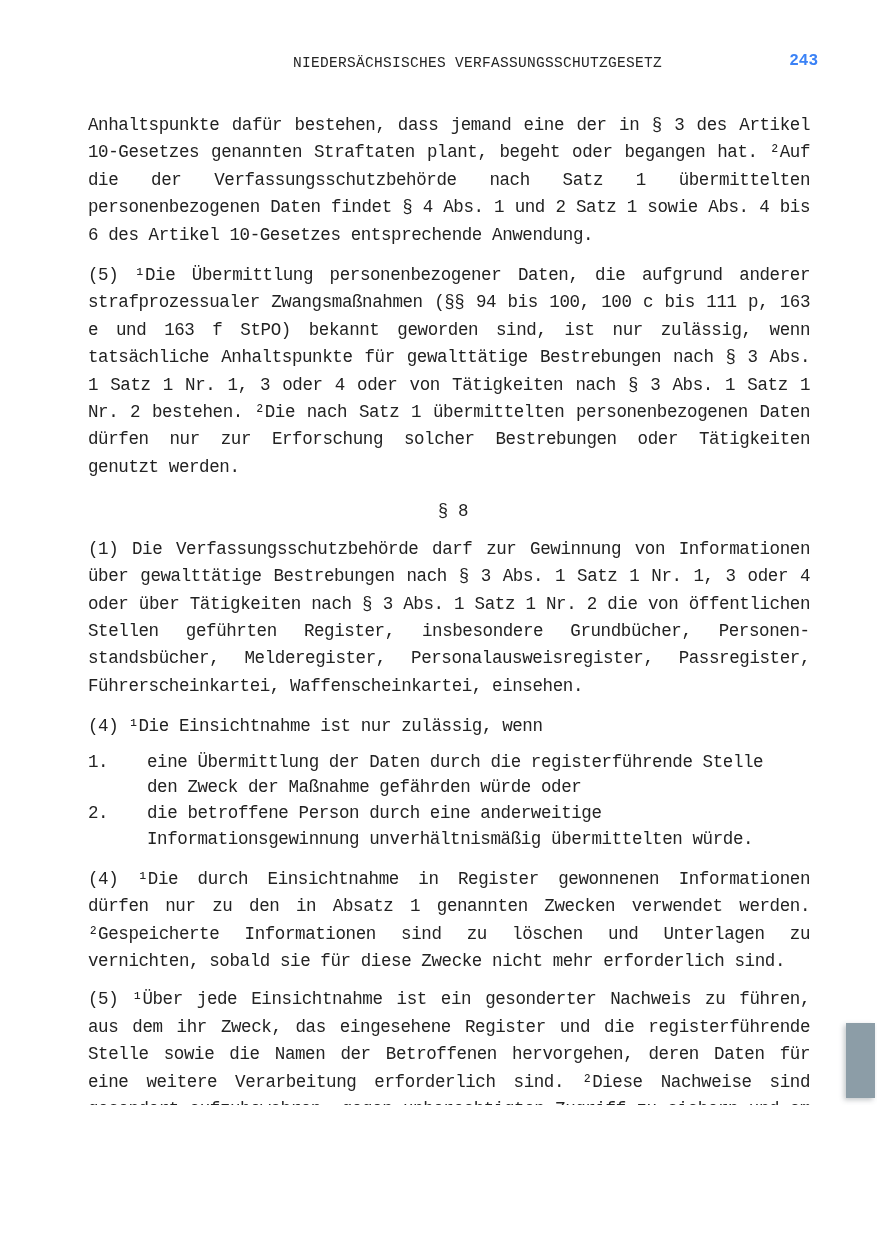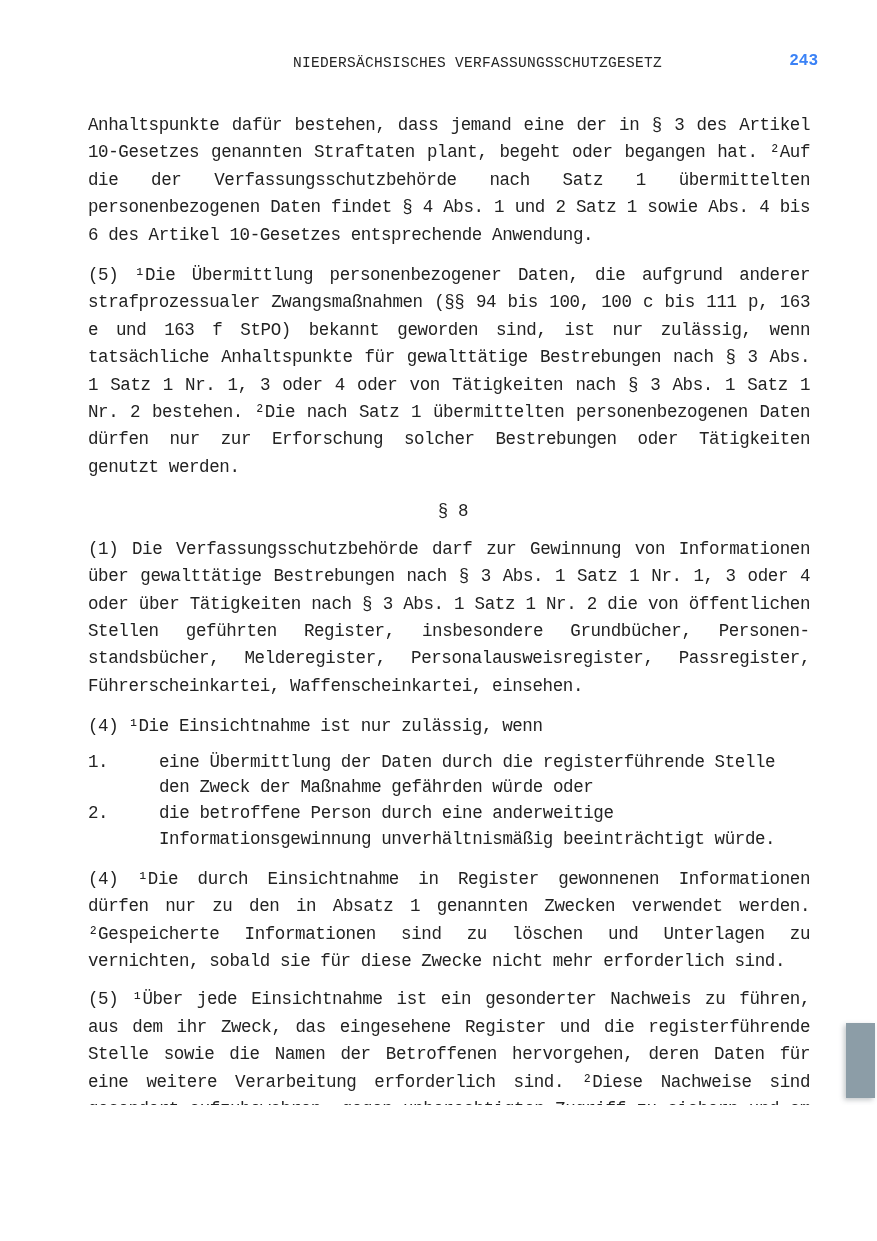--- a/index.html
+++ b/index.html
@@ -57,21 +57,21 @@
     margin: 17px 0 10px 0;
     line-height: 27.5px;
   }
   .numlist { margin: 0 0 13px 0; }
   .li {
     display: flex;
     line-height: 25.8px;
     margin: 0;
   }
   .li-marker { flex: 0 0 59px; }
-  .li-text   { flex: 1 1 auto; text-align: left; padding-right: 22px; margin-left: 12px; }
+  .li-text   { flex: 1 1 auto; text-align: left; padding-right: 22px; }
   
   .thumb-tab {
     position: absolute;
     left: 846px;
     top: 1023px;
     width: 29px;
     height: 75px;
     background: #8c9da7;
     box-shadow: -2px 2px 5px rgba(60, 70, 80, 0.30);
   }
@@ -99,21 +99,21 @@
 
     <p class="intro">(4) ¹Die Einsichtnahme ist nur zulässig, wenn</p>
 
     <div class="numlist">
       <div class="li">
         <span class="li-marker">1.</span>
         <span class="li-text">eine Übermittlung der Daten durch die registerführende Stelle den Zweck der Maß­nahme gefährden würde oder</span>
       </div>
       <div class="li">
         <span class="li-marker">2.</span>
-        <span class="li-text">die betroffene Person durch eine anderweitige Informationsgewinnung unverhältnis­mäßig beeinträchtigt würde.</span>
+        <span class="li-text">die betroffene Person durch eine anderweitige Informationsgewinnung unverhältnis­mäßig übermittelten würde.</span>
       </div>
     </div>
 
 
 
     <p class="p-abs4">(4) ¹Die durch Einsichtnahme in Register gewonnenen Informationen dürfen nur zu den in Absatz 1 genannten Zwecken verwendet werden. ²Gespeicherte Informationen sind zu löschen und Unterlagen zu vernichten, sobald sie für diese Zwecke nicht mehr erforderlich sind.</p>
 
     <p>(5) ¹Über jede Einsichtnahme ist ein gesonderter Nachweis zu führen, aus dem ihr Zweck, das eingesehene Register und die registerführende Stelle sowie die Namen der Betroffenen hervorgehen, deren Daten für eine weitere Verarbeitung erforderlich sind. ²Diese Nachweise sind gesondert aufzubewahren, gegen unberechtigten Zugriff zu sichern und am Ende des Kalenderjahres, das dem Jahr der Anfertigung folgt, zu vernichten.</p>
 
   </main>

